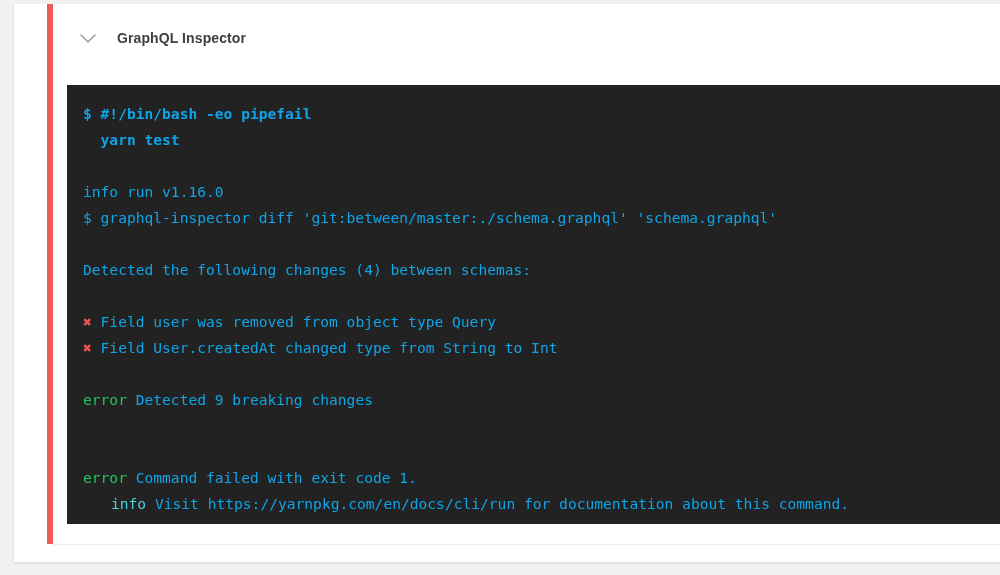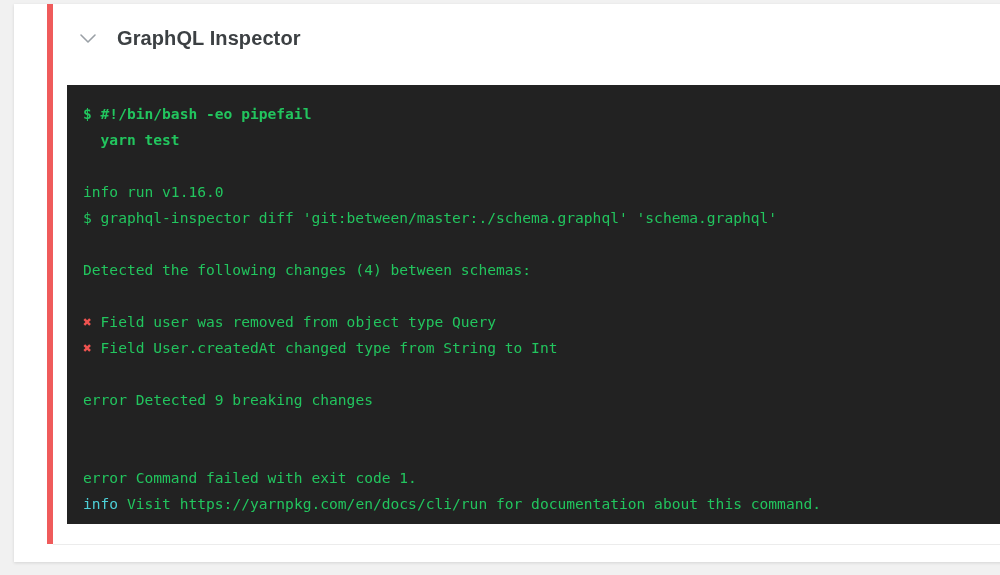--- a/index.html
+++ b/index.html
@@ -62,21 +62,21 @@
     margin-left: 22px;
     margin-right: 16px;
     flex: 0 0 auto;
     display: flex;
     align-items: center;
     justify-content: center;
   }
   .chevron-icon svg { display: block; }
 
   .job-title {
-    font-size: 20px;
+    font-size: 14px;
     font-weight: bold;
     color: #3c4043;
     letter-spacing: 0.1px;
     white-space: nowrap;
   }
 
   
   .terminal {
     position: absolute;
     left: 53px;
@@ -96,23 +96,23 @@
     font-size: 14.6px;
     line-height: 26px;
     color: #e8e8e8;
     white-space: pre;
     letter-spacing: 0px;
   }
   .line.bold { font-weight: bold; color: #ffffff; }
   .line.blank { color: transparent; }
 
   .tok-error { color: #22c55e; }
-  .tok-info  { color: #4dd0d8; }
+  .tok-info  { color: #4dd0d8; margin-left: 28px; }
   .tok-cross { color: #ef5350; font-weight: bold; }
-  .tok-plain { color: #22c55e; }
+  .tok-plain { color: #0ea5e9; }
 
   
   .job-divider {
     position: absolute;
     left: 39px;
     top: 540px;
     width: 961px;
     height: 1px;
     background: #ececec;
   }

